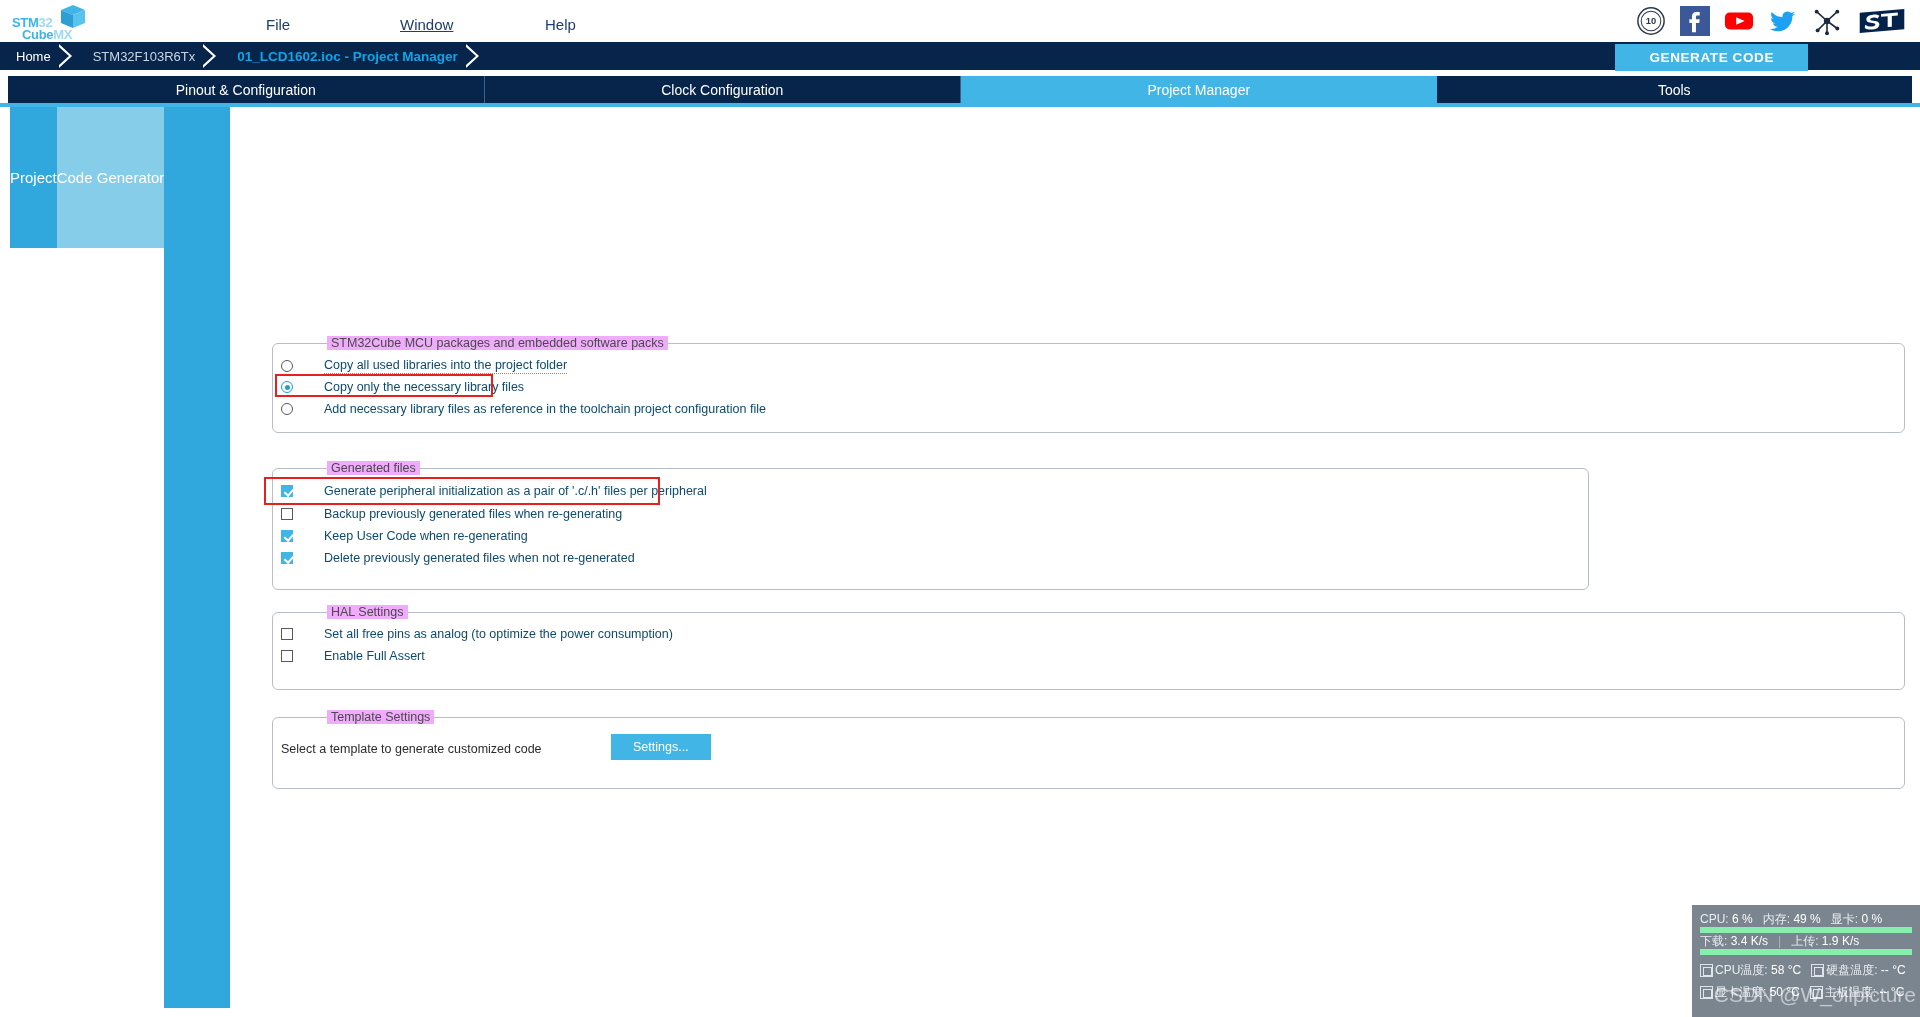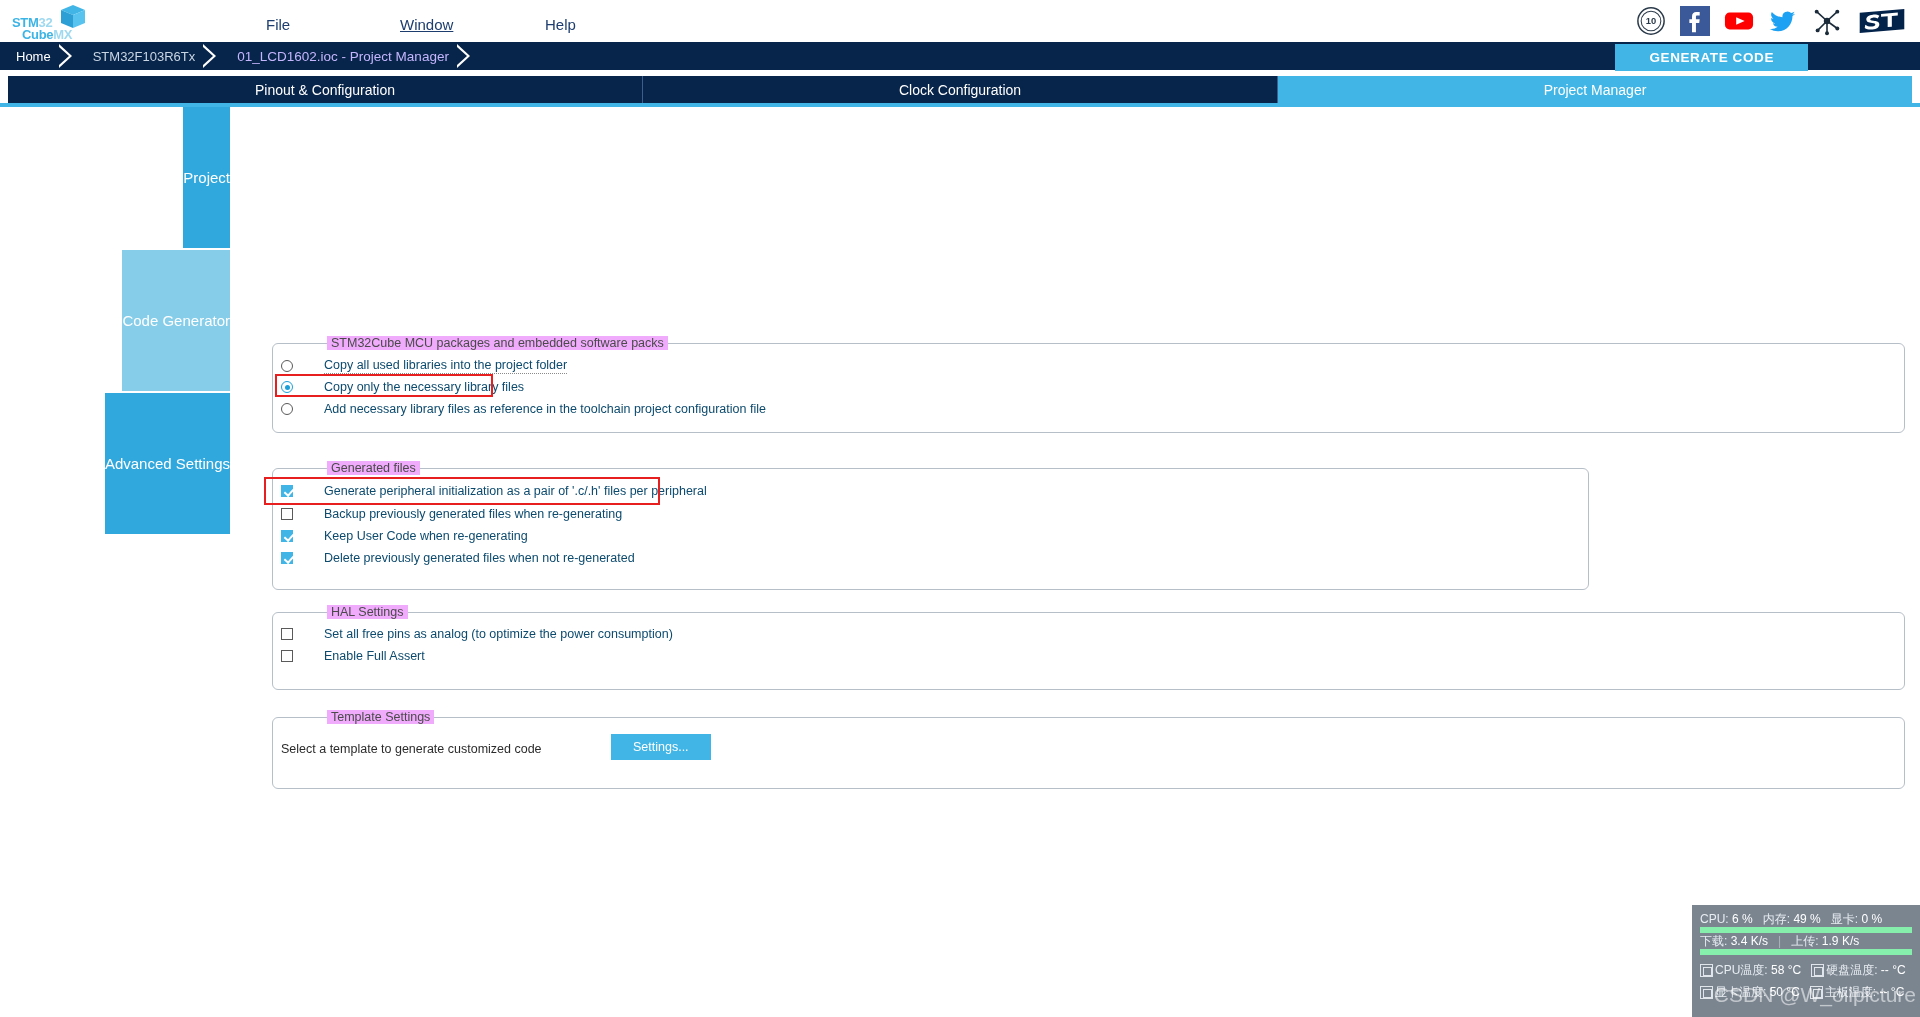--- a/index.html
+++ b/index.html
@@ -51,21 +51,21 @@
   .breadcrumb {
     position: absolute; top: 42px; left: 0; width: 1920px; height: 28px;
     background: #07244a;
     display: flex; align-items: center;
   }
   .crumb {
     position: relative; height: 28px; display: flex; align-items: center;
     color: #ffffff; font-size: 13px; padding-left: 16px; padding-right: 8px;
   }
   .crumb.dim { color: #c9d5e3; }
-  .crumb.active { color: #c4b5fd; font-weight: normal; font-size: 13.5px; }
+  .crumb.active { color: #0ea5e9; font-weight: bold; font-size: 13.5px; }
   .chev {
     width: 18px; height: 28px; position: relative; flex: none;
   }
   .chev::before {
     content: ""; position: absolute; left: 0; top: 2px;
     width: 0; height: 0;
     border-top: 12px solid transparent;
     border-bottom: 12px solid transparent;
     border-left: 13px solid #ffffff;
   }
@@ -105,21 +105,21 @@
 
   
   .workspace {
     position: absolute; top: 107px; left: 0; width: 1920px; height: 910px;
     background: #ffffff;
   }
 
   
   .sidebar {
     position: absolute; top: 107px; left: 10px; width: 220px; height: 903px;
-    display: flex; flex-direction: column; align-items: flex-end;
+    display: flex; flex-direction: row;
   }
   .sb-item {
     background: #31a8dd; color: #ffffff;
     display: flex; align-items: center; justify-content: center;
     font-size: 15px; cursor: pointer;
     border-bottom: 2px solid #ffffff;
   }
   .sb-item.sel { background: #86cdea; }
   .sb-1 { height: 143px; }
   .sb-2 { height: 143px; }
@@ -302,34 +302,32 @@
   <div class="chev"></div>
   <div class="crumb active">01_LCD1602.ioc - Project Manager</div>
   <div class="chev"></div>
 </div>
 <button class="gen-code-btn">GENERATE CODE</button>
 
 <div class="tabbar">
   <div class="tab">Pinout &amp; Configuration</div>
   <div class="tab">Clock Configuration</div>
   <div class="tab sel">Project Manager</div>
+  <div class="tab">Tools</div>
 </div>
 <div class="tabbar-under"></div>
 
 <div class="workspace"></div>
 
 <div class="sidebar">
   <div class="sb-item sb-1">
     <span>Project</span>
   </div>
   <div class="sb-item sb-2 sel">
     <span>Code Generator</span>
-  </div>
-  <div class="sb-item sb-3">
-    <span>Advanced Settings</span>
   </div>
   <div class="sb-item sb-4">
     <span></span>
   </div>
 </div>
 
 <div class="content">
 
   <div class="groupbox gb-mcu">
     <div class="gb-title">STM32Cube MCU packages and embedded software packs</div>

